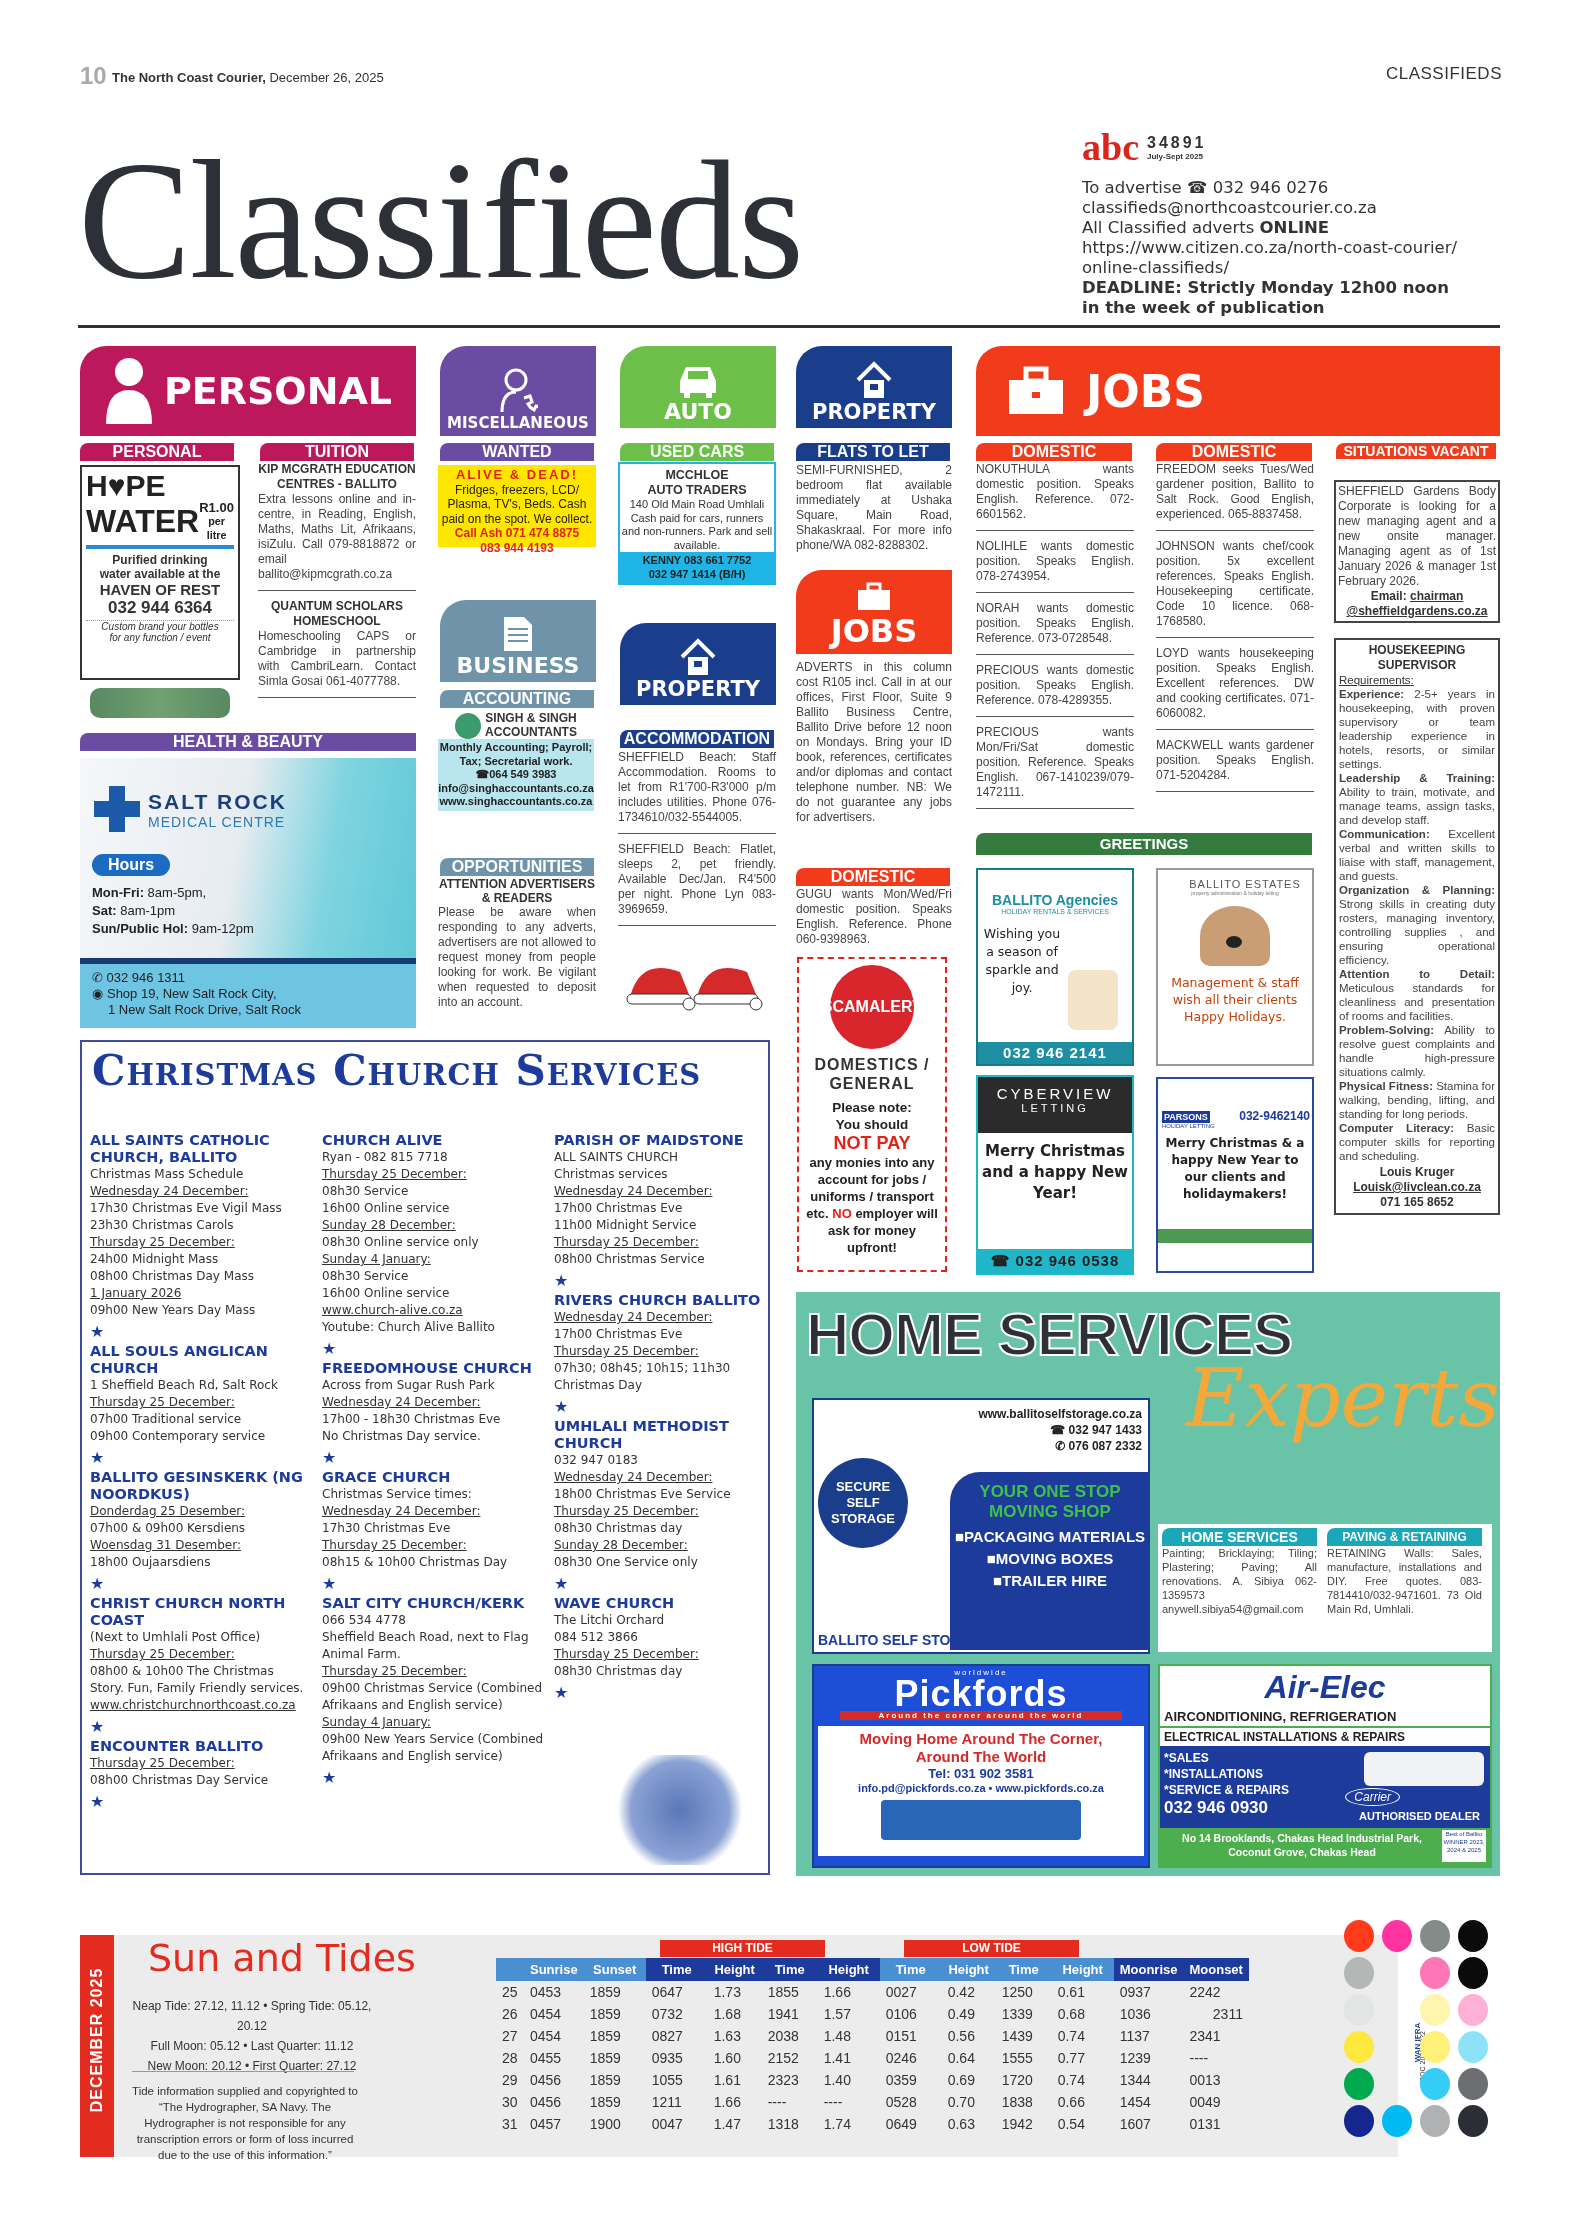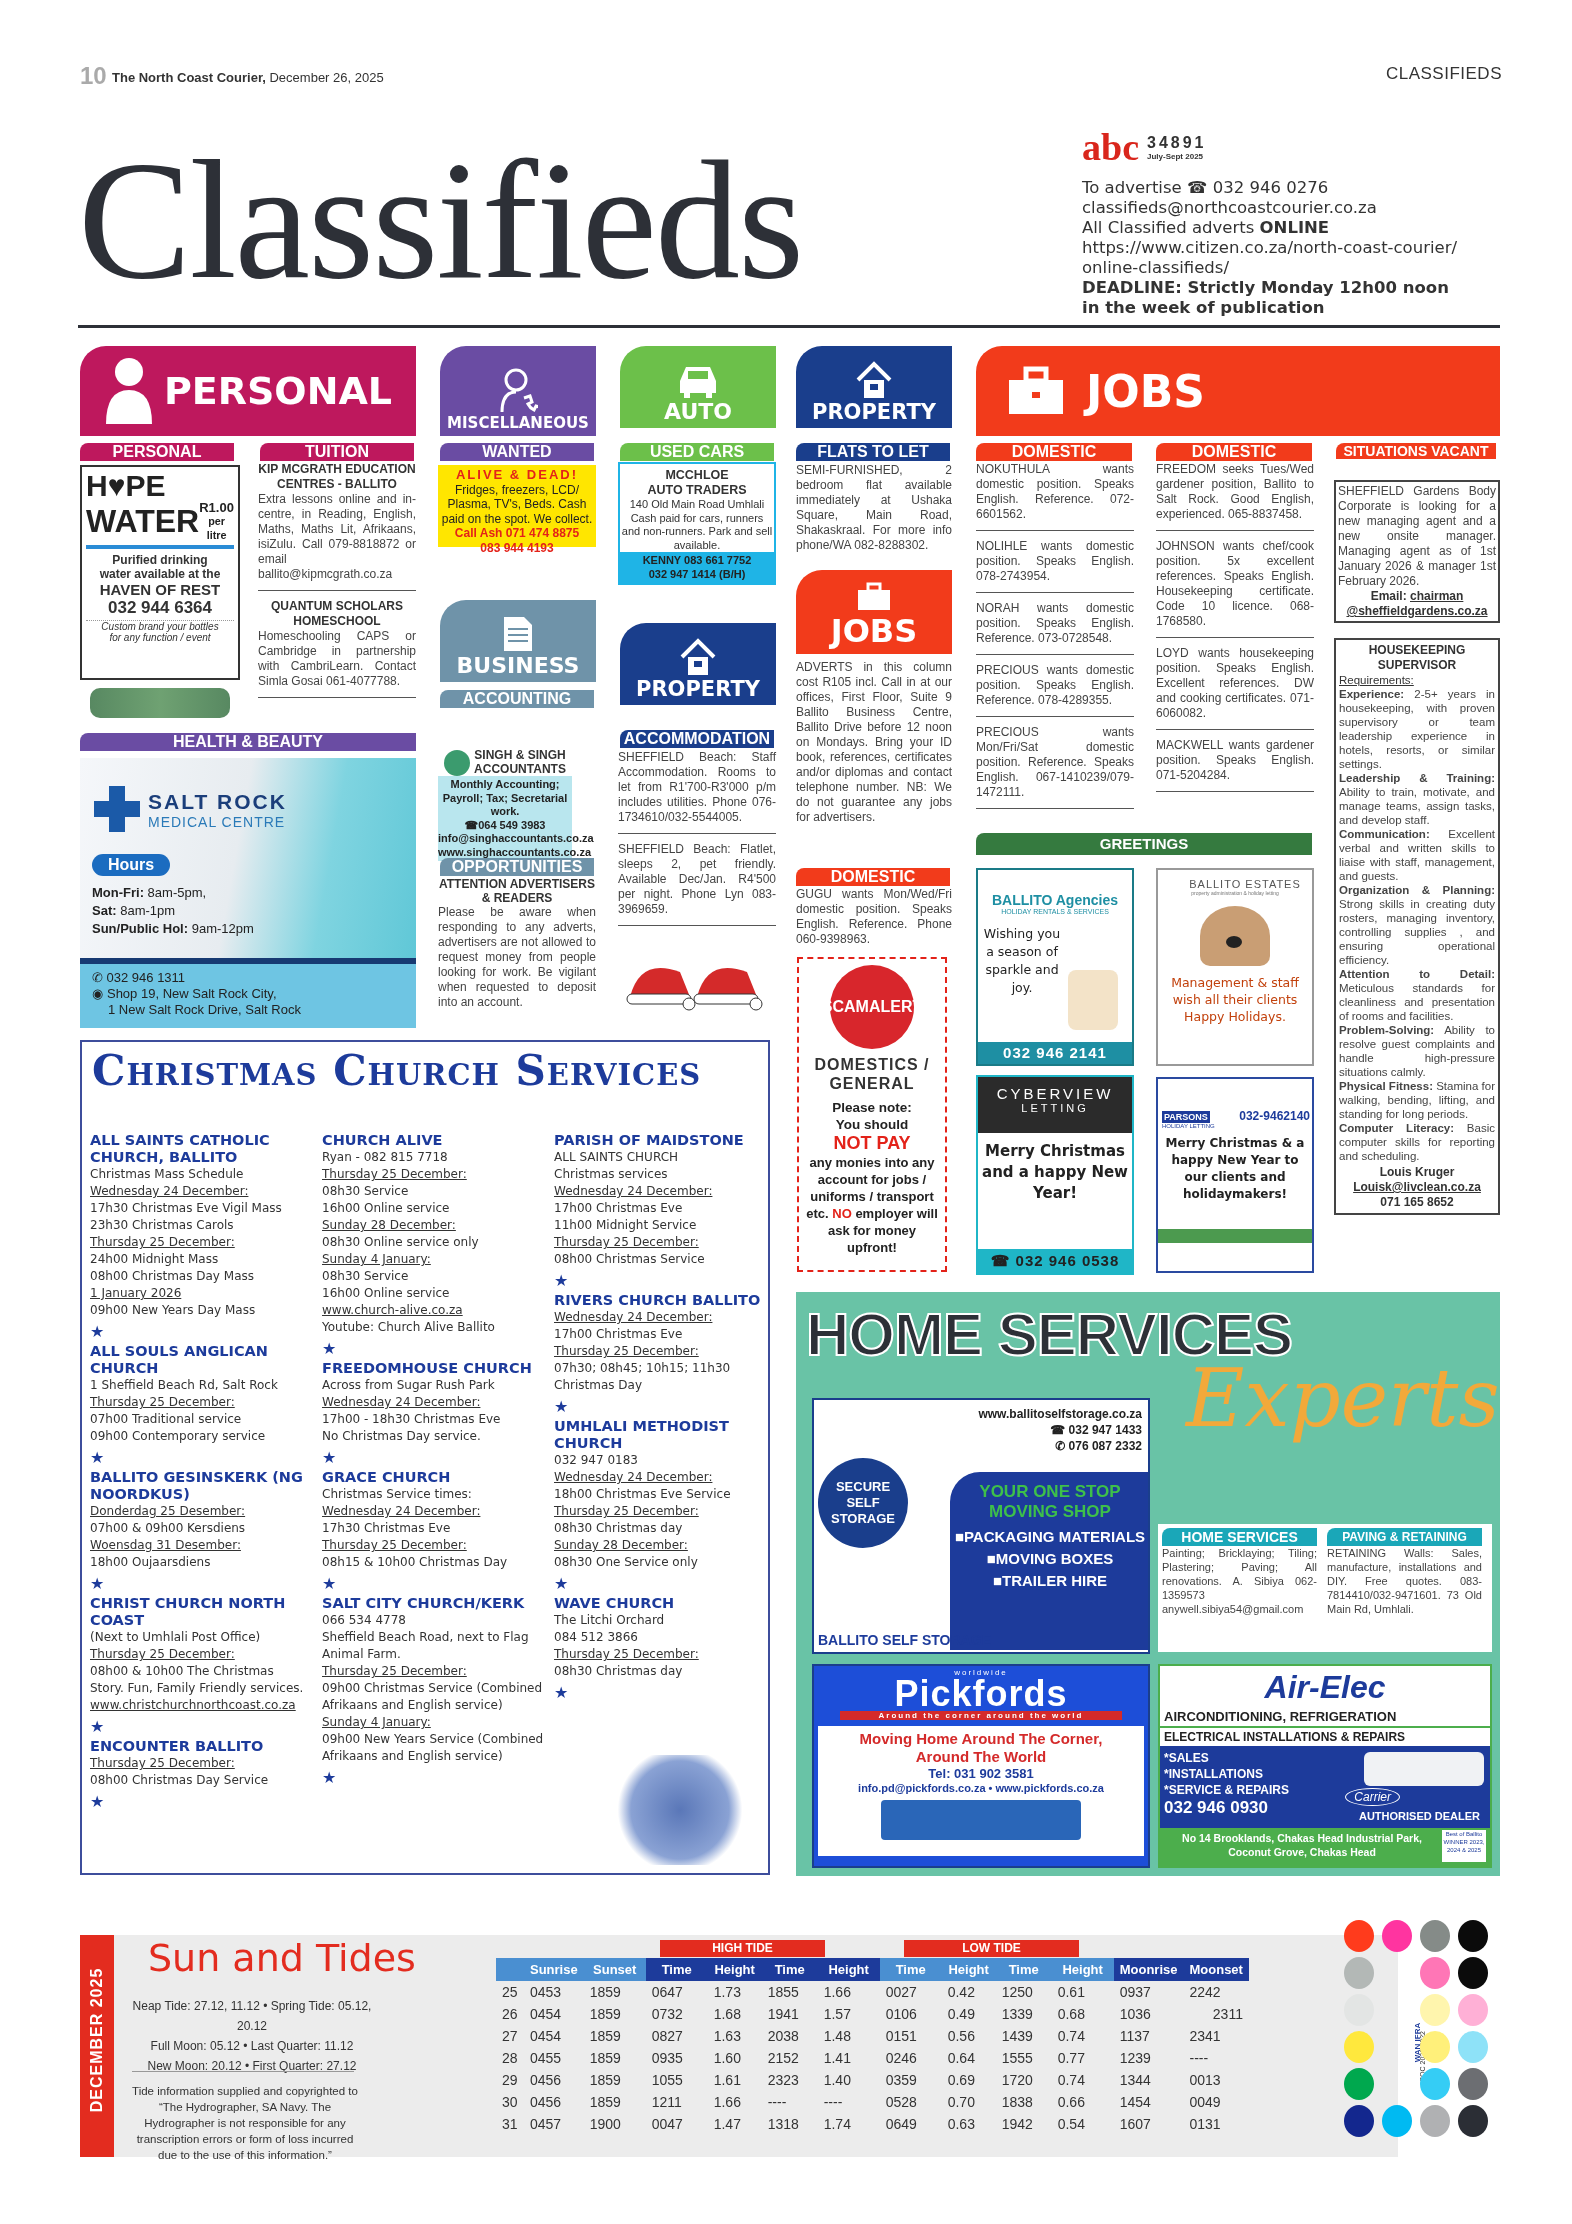--- a/index.html
+++ b/index.html
@@ -136,21 +136,21 @@
 </div>
 
 <div class="abs catbox slate" style="left:440px;top:600px;width:156px;height:82px;padding-bottom:4px">
   <svg width="32" height="38" viewBox="0 0 32 38">
       <path d="M2 2 h20 l8 8 v26 h-28z" fill="#fff"></path>
       <path d="M6 14 h20 M6 20 h20 M6 26 h20" stroke="#6f93a9" stroke-width="2"></path>
     </svg>
   <span style="font-size:22px">BUSINESS</span>
 </div>
 <div class="abs subhd slate" style="left:440px;top:690px;width:154px">ACCOUNTING</div>
-<div class="abs ctr" style="left:438px;top:749px;width:134px;font-size:11px;line-height:13.5px">
+<div class="abs ctr" style="left:438px;top:712px;width:156px;font-size:11px;line-height:13.5px">
   <div style="display:flex;align-items:center;gap:4px;justify-content:center">
       <span style="width:26px;height:26px;border-radius:50%;background:#3b9b6e;display:inline-block"></span>
       <span style="font-weight:bold;font-size:12px"><span>SINGH &amp; SINGH</span><br><span>ACCOUNTANTS</span></span>
     </div>
   <div style="background:#b9e6ee;font-weight:bold;padding:2px 0;color:#222">
     <div>Monthly Accounting; Payroll; Tax; Secretarial work.</div>
     <div>☎064 549 3983</div>
     <div>info@singhaccountants.co.za</div>
     <div>www.singhaccountants.co.za</div>
   </div>

